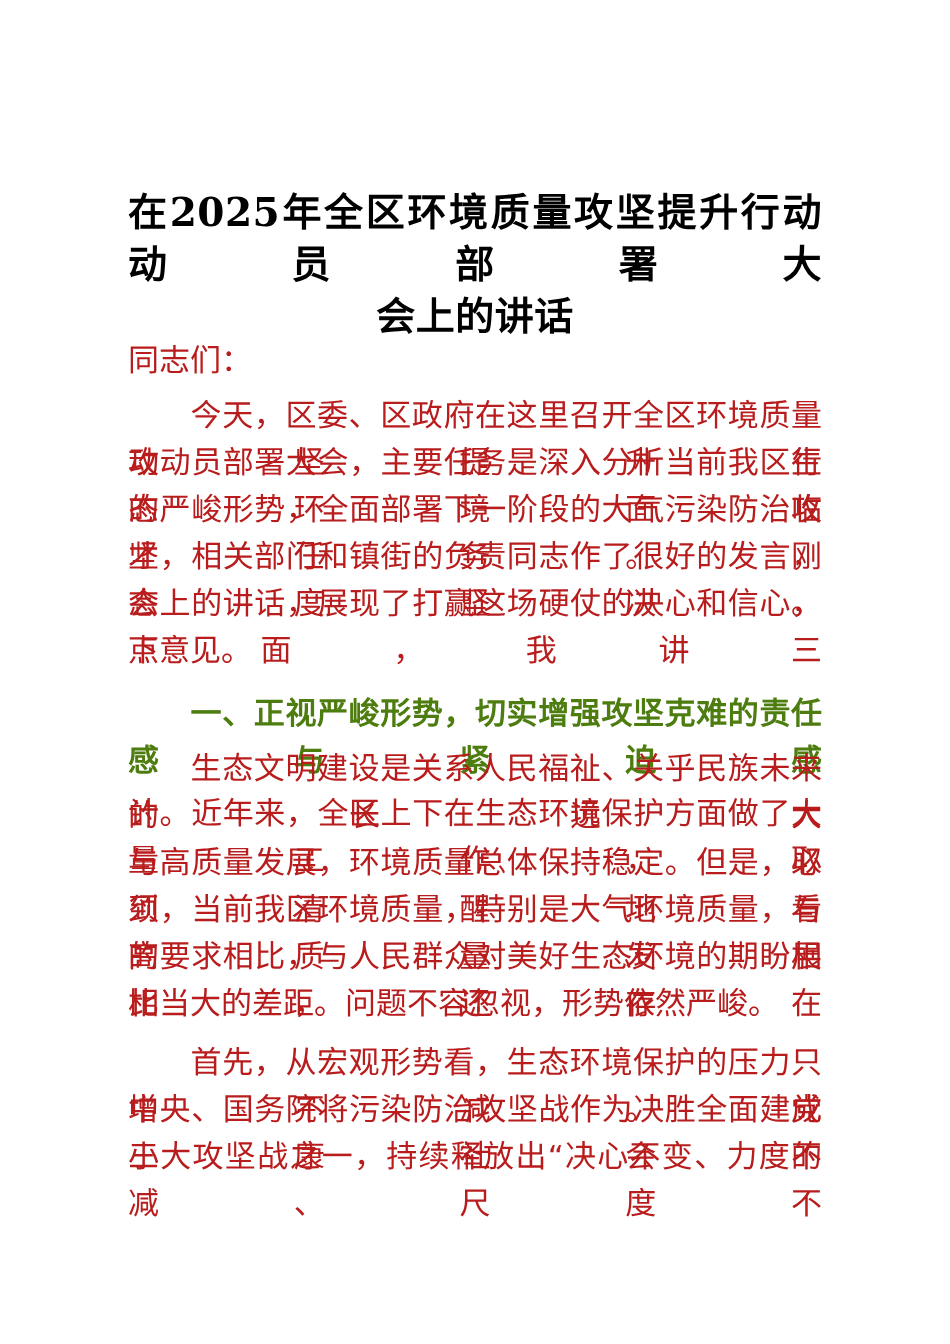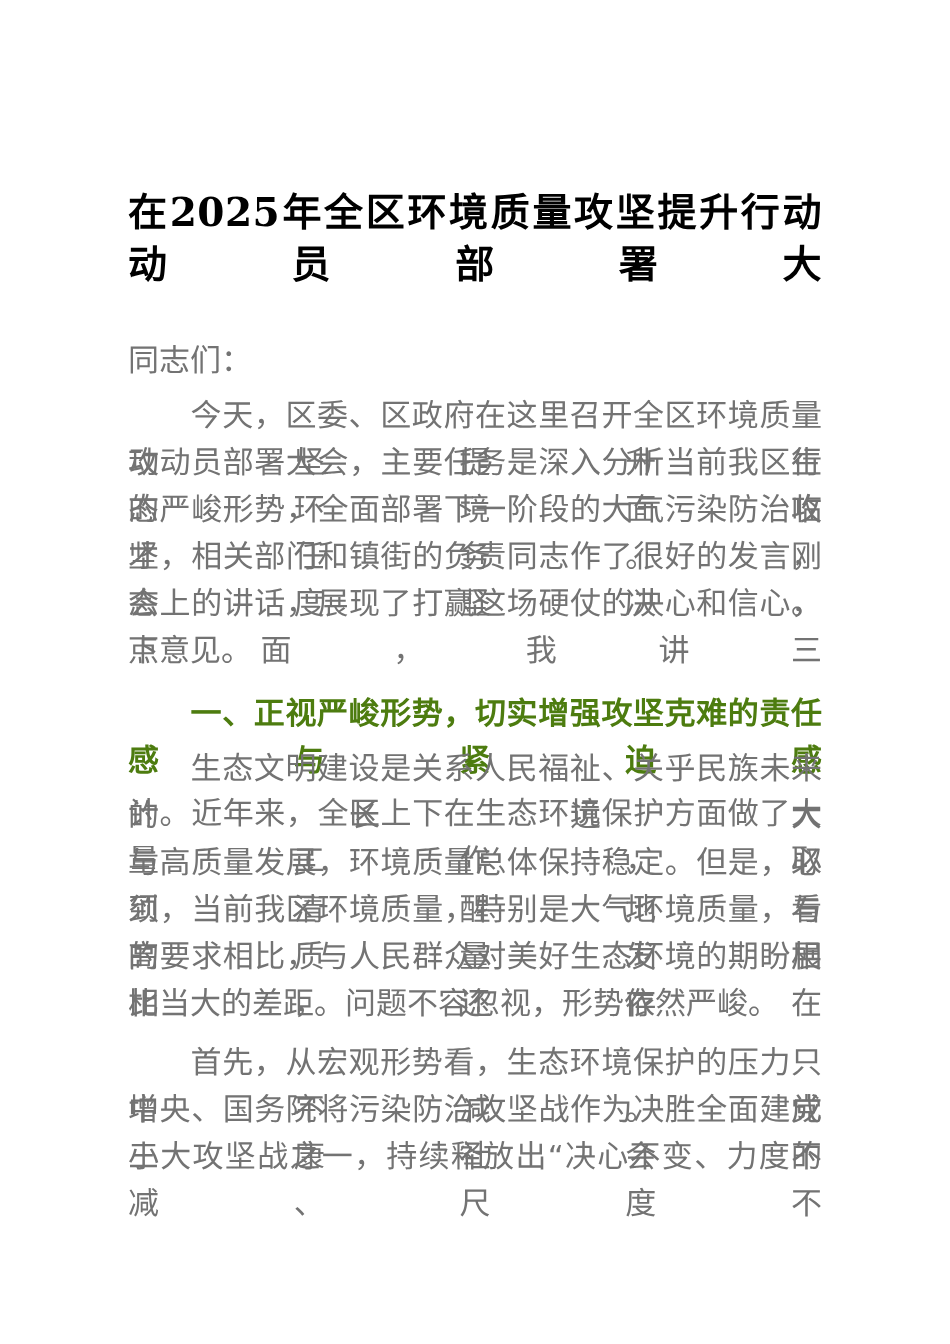--- a/index.html
+++ b/index.html
@@ -64,21 +64,21 @@
 
   
   .ln {
     position: absolute;
     left: 0;
     width: 694px;
     height: 47px;
     line-height: 47px;
     font-size: 31px;
     font-family: "DejaVu Sans", "Liberation Sans", sans-serif;
-    color: #737373;
+    color: #b91c1c;
     white-space: nowrap;
     text-align: justify;
     text-align-last: justify;
   }
   .ln.loose {
     text-align-last: left;
     white-space: nowrap;
   }
   .ln.bold {
     font-weight: bold;
@@ -102,20 +102,21 @@
 </style>
 </head>
 <body>
 
 <div id="page">
 
   <div class="col">
 
     <h1 class="doc-title">
       <span class="ttl-line l1">在2025年全区环境质量攻坚提升行动动员部署大</span>
+      <span class="ttl-line l2">会上的讲话</span>
     </h1>
 
     <div class="ln loose" style="top:337px;">同志们：</div>
 
     <div class="ln" style="top:392px;">
         <span class="jline"><span class="sp2"></span><span>今天，区委、区政府在这里召开全区环境质量攻坚提升行</span></span>
       </div>
     <div class="ln" style="top:439px;">
         <span class="jline">动动员部署大会，主要任务是深入分析当前我区生态环境面临</span>
       </div>

